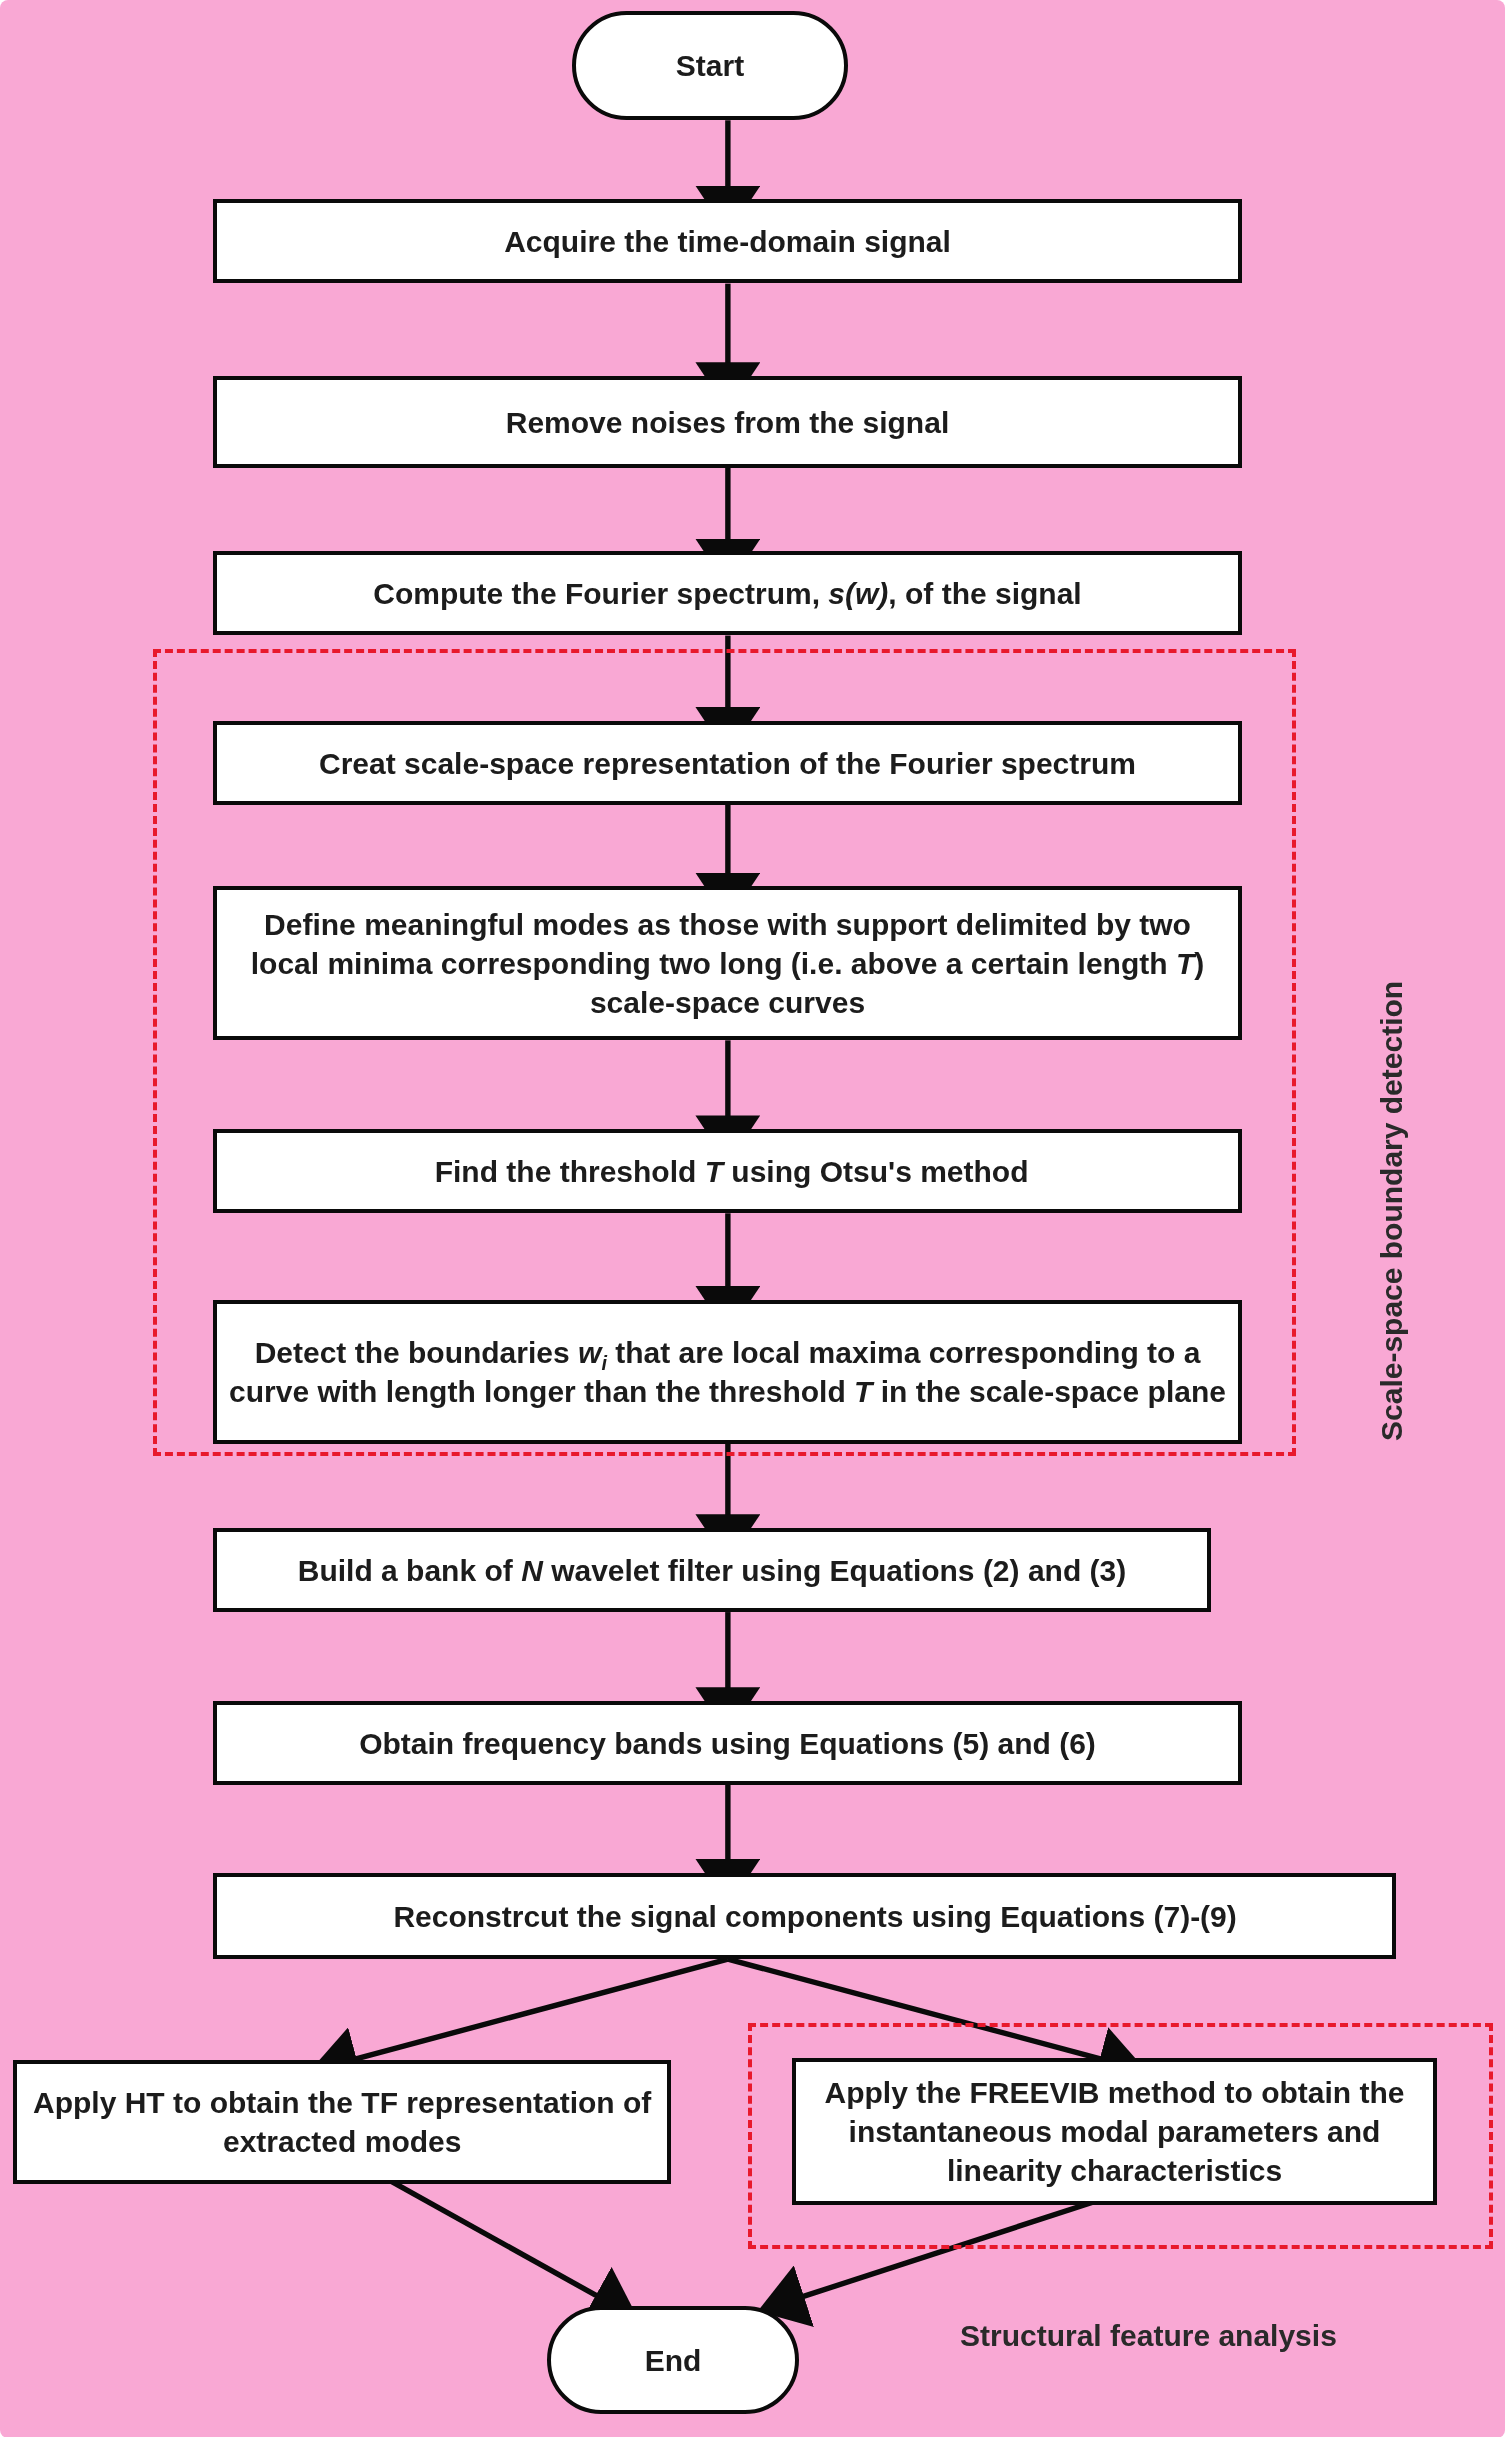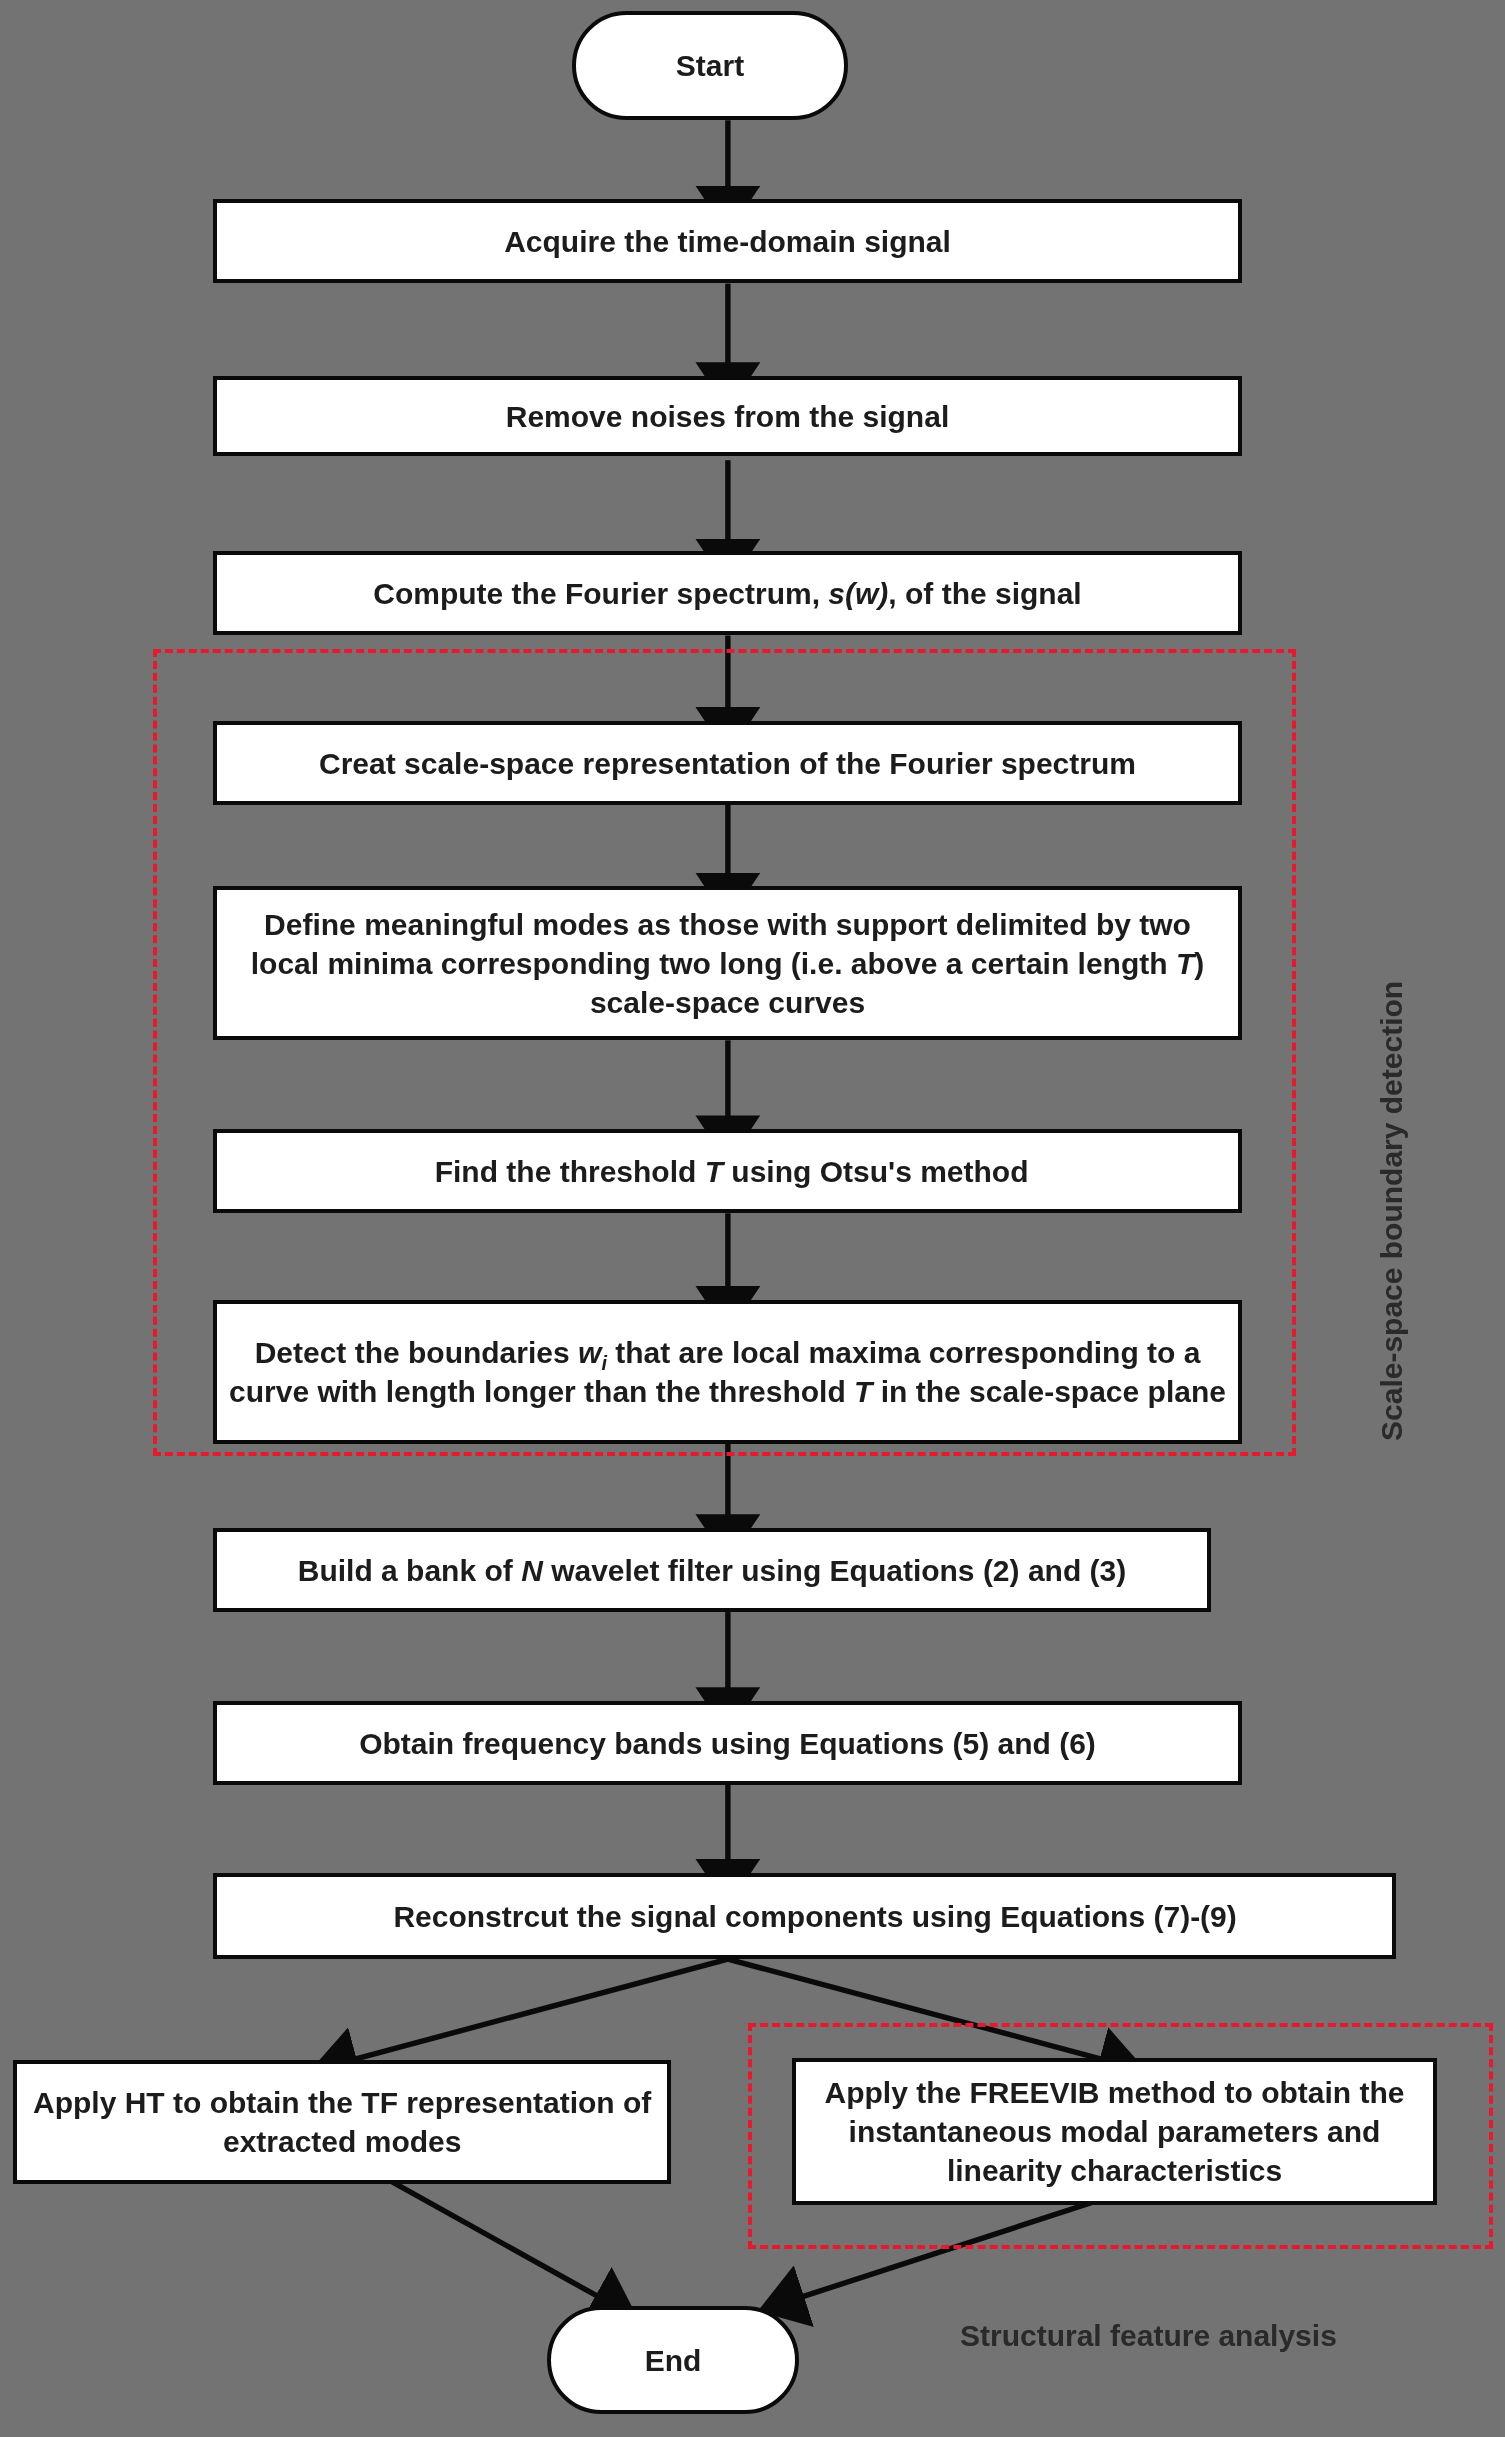--- a/index.html
+++ b/index.html
@@ -5,22 +5,23 @@
 <style>
   html,body{margin:0;padding:0;background:#ffffff;}
   body{
     font-family:"Liberation Sans", sans-serif;
     color:#1c1c1c;
   }
   #stage{
     position:relative;
     width:1505px;
     height:2438px;
-    background:#737373;
+    background:#f9a8d4;
     overflow:hidden;
+    border-radius:8px;
   }
   #svg-layer{
     position:absolute;
     top:0; left:0;
     width:1505px;
     height:2438px;
   }
   
   .node{
     position:absolute;
@@ -116,21 +117,21 @@
   <div class="group-frame" style="left:748px; top:2023px; width:745px; height:226px;"></div>
 
   <div class="node terminator fs-start" style="left:572px; top:10.8px; width:276px; height:109px;">
     <span class="label">Start</span>
   </div>
 
   <div class="node fs-proc" style="left:213px; top:199px; width:1029px; height:84px;text-align:center;">
     <span class="label">Acquire the time-domain signal</span>
   </div>
 
-  <div class="node fs-proc" style="left:213px; top:376px; width:1029px; height:80px;">
+  <div class="node fs-proc" style="left:213px; top:376px; width:1029px; height:92px;">
     <span class="label">Remove noises from the signal</span>
   </div>
 
   <div class="node fs-proc" style="left:213px; top:551px; width:1029px; height:84px;">
     <span class="label">
       <span>Compute the Fourier spectrum, </span><span class="ital">s(w)</span><span>, of the signal</span>
     </span>
   </div>
 
   <div class="node fs-proc" style="left:213px; top:721px; width:1029px; height:84px;">

